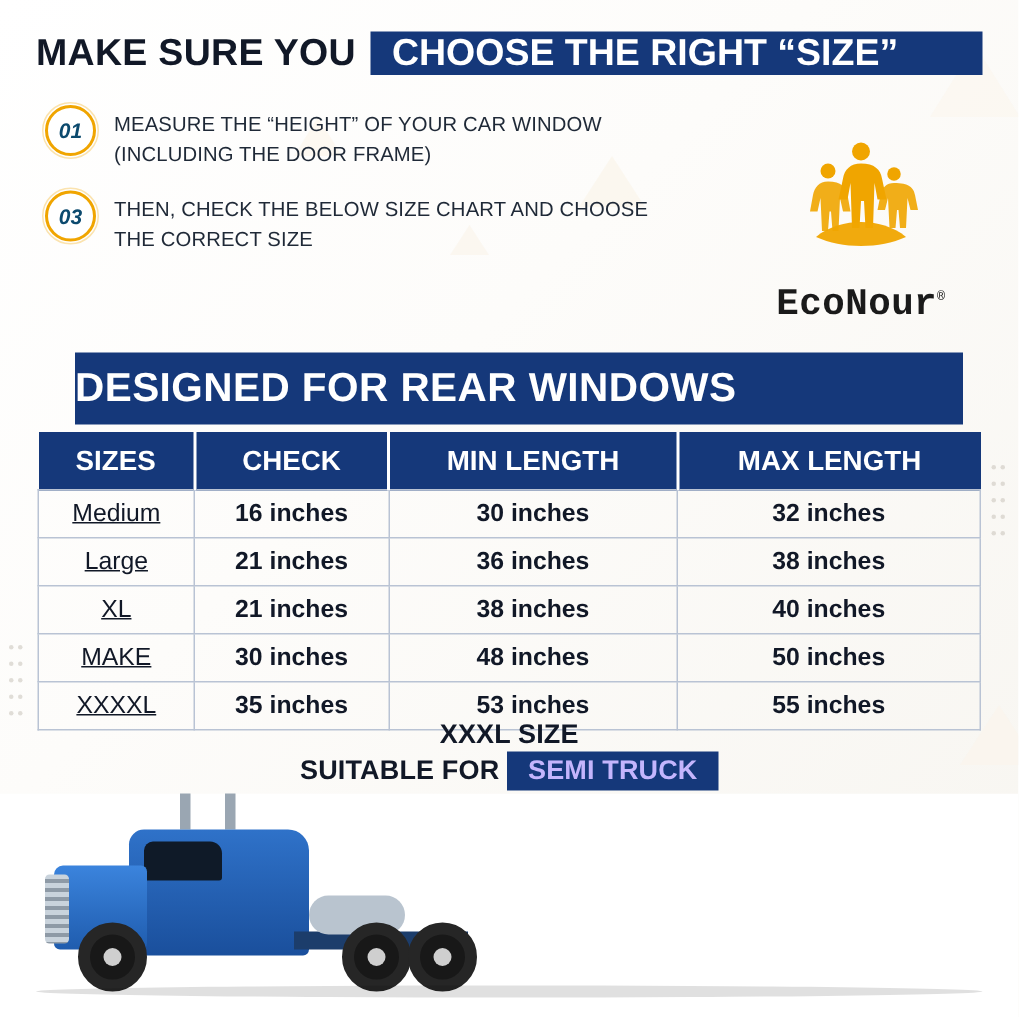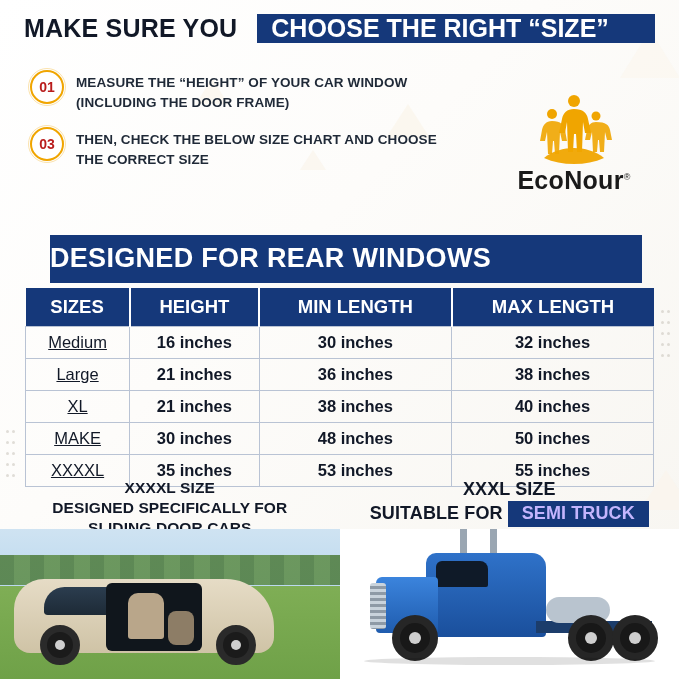--- a/index.html
+++ b/index.html
@@ -35,21 +35,21 @@
     opacity: .55;
   }
   .dots i { width: 3px; height: 3px; border-radius: 50%; background: #c9c4bb; display:block; }
   .dots-left { left: 6px; top: 430px; }
   .dots-right { right: 6px; top: 310px; }
 
   
   .header {
     position: absolute; top: 14px; left: 24px; right: 24px;
     height: 42px;
-    display: flex; align-items: flex-start; gap: 10px;
+    display: flex; align-items: center;
   }
   .header-plain {
     display: flex; align-items: center;
     font-size: 25px; font-weight: bold; letter-spacing: .2px;
     color: #111827;
     padding-right: 10px;
     white-space: nowrap;
   }
   .header-band {
     flex: 1;
@@ -60,46 +60,48 @@
     font-size: 25px; font-weight: bold;
     white-space: nowrap;
   }
 
   
   .steps { position: absolute; top: 70px; left: 30px; width: 420px; }
   .step { display: flex; align-items: flex-start; margin-bottom: 15px; }
   .badge {
     width: 34px; height: 34px; border-radius: 50%;
     border: 2px solid #f0a500;
-    color: #b91c1c;
+    color: #0c4a6e;
     font-size: 14px; font-weight: bold;
     display: flex; align-items: center; justify-content: center;
     flex: 0 0 34px;
     margin-right: 12px;
     background: #fff;
     position: relative;
+    font-style: italic;
   }
   .badge::after{
     content:""; position:absolute; inset:-4px; border-radius:50%;
     border:1px solid #fbe3ae;
   }
   .step-text {
     font-size: 13.5px; line-height: 1.45; color: #1f2937;
-    font-weight: bold; letter-spacing: .1px;
+    font-weight: normal; letter-spacing: .1px;
     padding-top: 3px;
     text-transform: uppercase;
   }
 
   
   .logo { position: absolute; top: 92px; right: 30px; width: 150px; text-align: center; }
   .logo-mark { height: 74px; display:flex; align-items:center; justify-content:center; }
   .logo-text {
-    font-family: Liberation Sans, sans-serif;
+    font-family: Liberation Mono, monospace;
     font-size: 25px; font-weight: bold; color: #1a1a1a;
     letter-spacing: .3px;
+    margin-top: 22px;
   }
   .logo-text sup { font-size: 9px; vertical-align: super; font-weight: normal; }
 
   
   .banner {
     position: absolute; top: 235px; left: 50px; right: 37px;
     background: #15387a; color: #fff;
     font-size: 27px; font-weight: bold;
     text-align: left;
     padding: 8px 0 9px;
@@ -249,21 +251,21 @@
     </div>
   </div>
 
   <div class="banner">DESIGNED FOR REAR WINDOWS</div>
 
   <div class="table-wrap">
     <table>
       <thead>
         <tr>
           <th>SIZES</th>
-          <th>HEIGHT</th>
+          <th>CHECK</th>
           <th>MIN LENGTH</th>
           <th>MAX LENGTH</th>
         </tr>
       </thead>
       <tbody>
         <tr>
           <td class="name">Medium</td>
           <td>16 inches</td>
           <td>30 inches</td>
           <td>32 inches</td>
@@ -291,39 +293,20 @@
           <td>35 inches</td>
           <td>53 inches</td>
           <td>55 inches</td>
         </tr>
       </tbody>
     </table>
   </div>
 
   <div class="panels">
 
-    <div class="panel">
-      <div class="panel-caption">
-        <div>XXXXL SIZE</div>
-        <div>DESIGNED SPECIFICALLY FOR</div>
-        <div>SLIDING DOOR CARS</div>
-      </div>
-      <div class="photo">
-        <div class="scene-van">
-          <div class="van-trees"></div>
-          <div class="van-body"></div>
-          <div class="van-glass"></div>
-          <div class="van-door"></div>
-          <div class="van-seat"></div>
-          <div class="van-seat2"></div>
-          <div class="wheel w1"></div>
-          <div class="wheel w2"></div>
-        </div>
-      </div>
-    </div>
 
     <div class="panel">
       <div class="panel-caption cap-right">
         <div>XXXL SIZE</div>
         <div>
           <span>SUITABLE FOR</span>
           <span class="blue-chip">SEMI TRUCK</span>
         </div>
       </div>
       <div class="photo">

